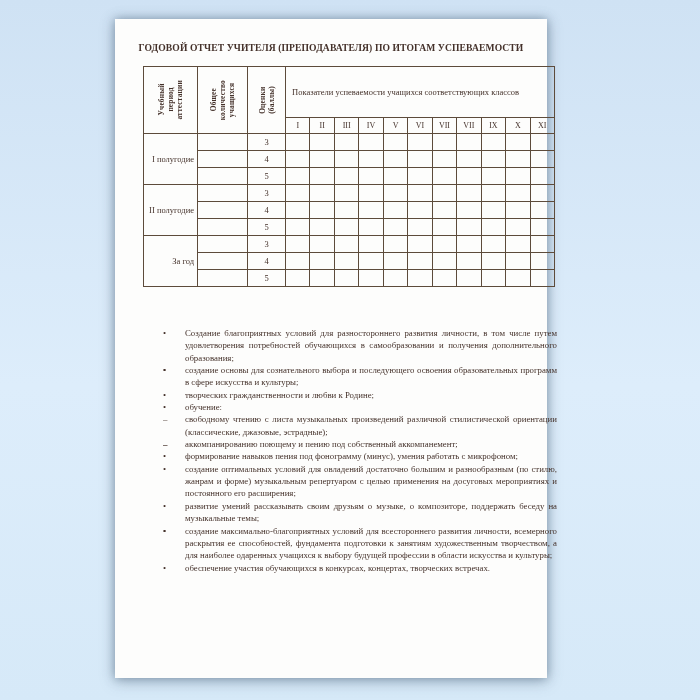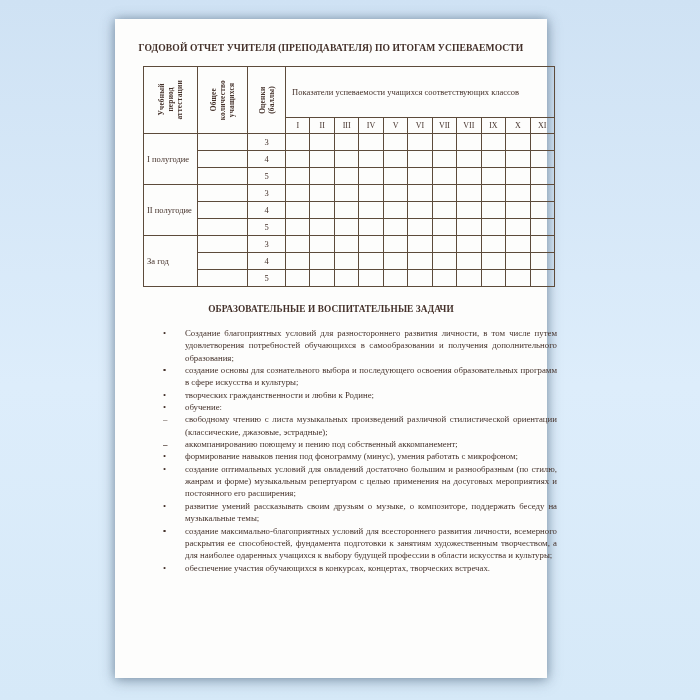--- a/index.html
+++ b/index.html
@@ -40,21 +40,21 @@
   .vtext{
     writing-mode:vertical-rl;transform:rotate(180deg);
     white-space:pre-line;font-weight:bold;font-size:7.4px;line-height:9px;
     margin:0 auto;letter-spacing:.2px;
   }
   th.span-h{
     text-align:left;padding:16px 6px;font-weight:normal;font-size:8.5px;
     vertical-align:middle;
   }
   th.cls{font-size:8px;text-align:center;font-weight:normal;}
-  td.period{vertical-align:top;text-align:left;padding:1px 3px;font-size:8.5px;}
+  td.period{vertical-align:top;text-align:right;padding:1px 3px;font-size:8.5px;}
   td.score{text-align:center;font-size:8.5px;}
   .section-title{
     position:absolute;left:0;top:285px;width:100%;
     text-align:center;font-weight:bold;font-size:9.3px;letter-spacing:.1px;
   }
   .task-list{
     position:absolute;left:45px;top:308px;width:397px;
     font-size:8.8px;line-height:12.35px;
   }
   .task{position:relative;padding-left:25px;text-align:justify;}
@@ -240,21 +240,20 @@
           <td class="cls-cell"></td>
           <td class="cls-cell"></td>
           <td class="cls-cell"></td>
           <td class="cls-cell"></td>
           <td class="cls-cell"></td>
           <td class="cls-cell"></td>
         </tr>
       </tbody>
   </table>
 
-  <div class="section-title">ОБРАЗОВАТЕЛЬНЫЕ И ВОСПИТАТЕЛЬНЫЕ ЗАДАЧИ</div>
 
   <div class="task-list" id="task-list">
       <div class="task"><span class="marker">•</span><span class="ttext">Создание благоприятных условий для разностороннего развития личности, в том числе путем удовлетворения потребностей обучающихся в самообразовании и получения дополнительного образования;</span></div>
       <div class="task"><span class="marker">•</span></div>
       <div class="task"><span class="marker">•</span><span class="ttext">создание основы для сознательного выбора и последующего освоения образовательных программ в сфере искусства и культуры;</span></div>
       <div class="task"><span class="marker">•</span><span class="ttext">творческих гражданственности и любви к Родине;</span></div>
       <div class="task"><span class="marker">•</span><span class="ttext">обучение:</span></div>
       <div class="task"><span class="marker">–</span><span class="ttext">свободному чтению с листа музыкальных произведений различной стилистической ориентации (классические, джазовые, эстрадные);</span></div>
       <div class="task"><span class="marker">–</span></div>
       <div class="task"><span class="marker">–</span><span class="ttext">аккомпанированию поющему и пению под собственный аккомпанемент;</span></div>

